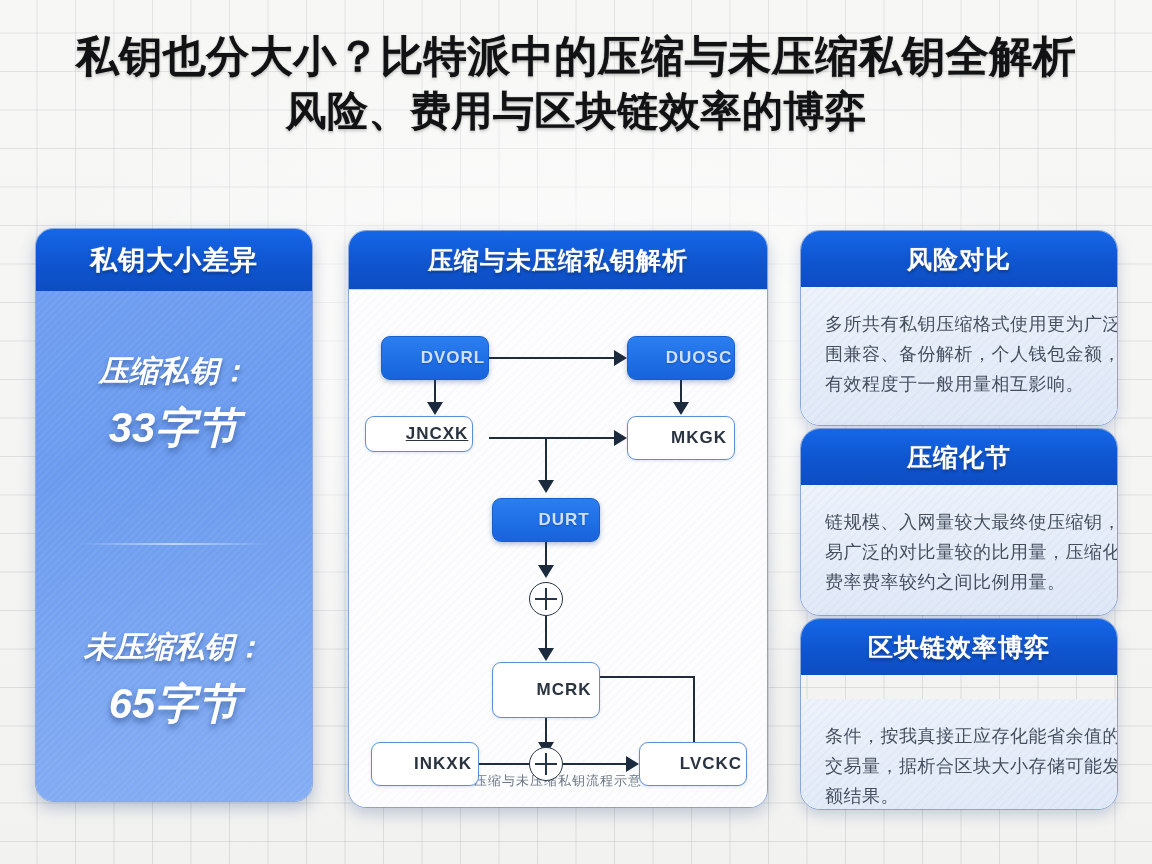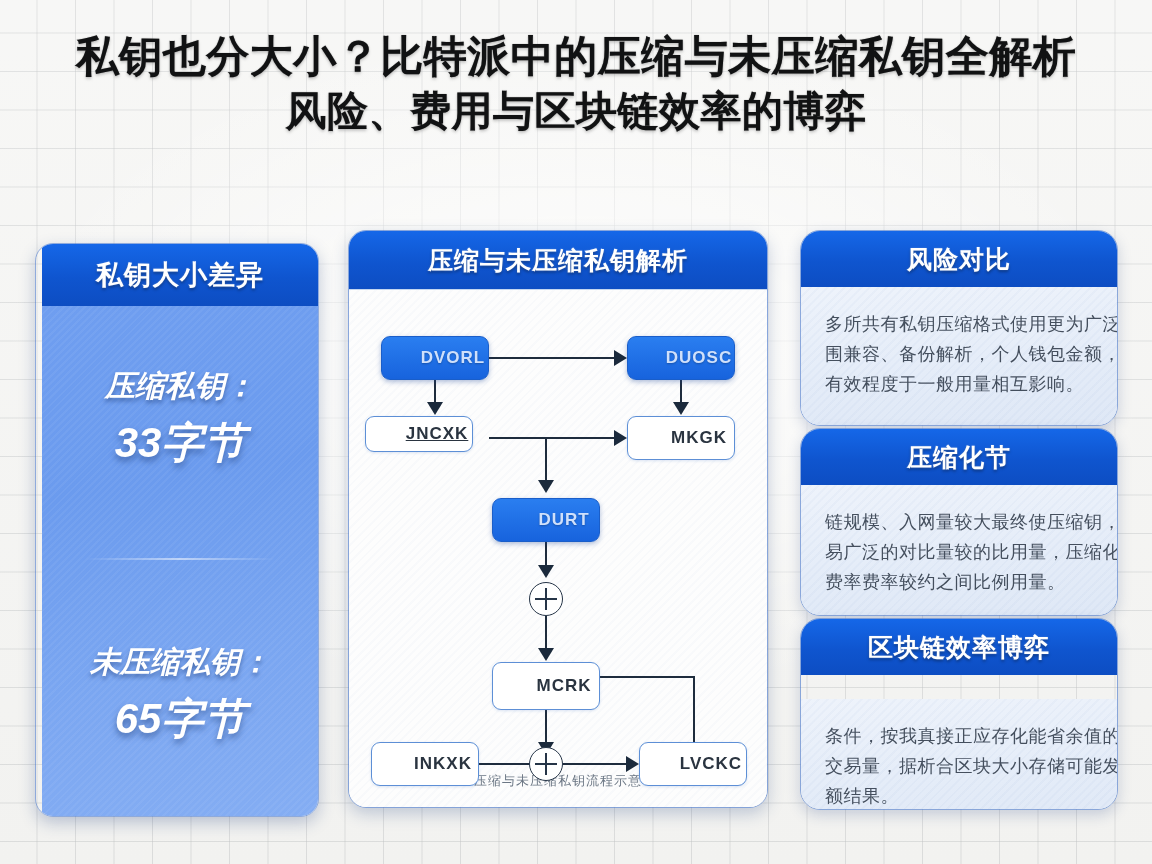--- a/index.html
+++ b/index.html
@@ -48,24 +48,23 @@
   .panel-head{
     background:linear-gradient(180deg,#1567e8 0%,#0f55cf 55%,#0d4dc2 100%);
     color:#fff;font-weight:bold;text-align:center;
     display:flex;align-items:center;justify-content:center;
     text-shadow:0 2px 3px rgba(0,0,0,.35), 0 0 2px rgba(255,255,255,.25);
     letter-spacing:1px;
   }
 
   
   #left-panel{
-    left:35px;top:243px;width:276px;height:572px;
+    left:35px;top:228px;width:276px;height:572px;
     box-shadow:0 6px 16px rgba(40,70,130,.28);
     border:1px solid rgba(60,110,200,.55);
-    padding-left:6px;
   }
   #left-panel .panel-head{height:62px;font-size:27px;}
   #left-body{
     height:510px;
     background:linear-gradient(170deg,#6f9ef0 0%,#6b9bee 35%,#7aa6f1 70%,#84adf3 100%);
     display:flex;flex-direction:column;align-items:center;justify-content:space-around;
     padding:18px 0 22px;box-sizing:border-box;position:relative;font-style:italic;
   }
   #left-body:before{
     content:"";position:absolute;left:0;right:0;top:0;bottom:0;
@@ -227,21 +226,21 @@
 
       <div class="node filled" style="left:143px;top:208px;width:108px;height:44px;">DURT</div>
 
       <div class="edge" style="left:196px;top:252px;width:2px;height:30px;"></div>
       <div class="arrow down" style="left:189px;top:275px;"></div>
       <div class="plus" style="left:180px;top:292px;"></div>
 
       <div class="edge" style="left:196px;top:326px;width:2px;height:40px;"></div>
       <div class="arrow down" style="left:189px;top:358px;"></div>
 
-      <div class="node hollow" style="left:143px;top:372px;width:108px;height:48px;">MCRK</div>
+      <div class="node hollow" style="left:143px;top:372px;width:108px;height:56px;">MCRK</div>
 
       <div class="edge" style="left:196px;top:416px;width:2px;height:44px;"></div>
       <div class="arrow down" style="left:189px;top:452px;"></div>
 
       <div class="edge" style="left:251px;top:386px;width:95px;height:2px;"></div>
       <div class="edge" style="left:344px;top:386px;width:2px;height:72px;"></div>
       <div class="arrow down" style="left:337px;top:452px;"></div>
 
       <div class="node hollow" style="left:22px;top:452px;width:108px;height:44px;">INKXK</div>
       <div class="plus" style="left:180px;top:457px;"></div>

